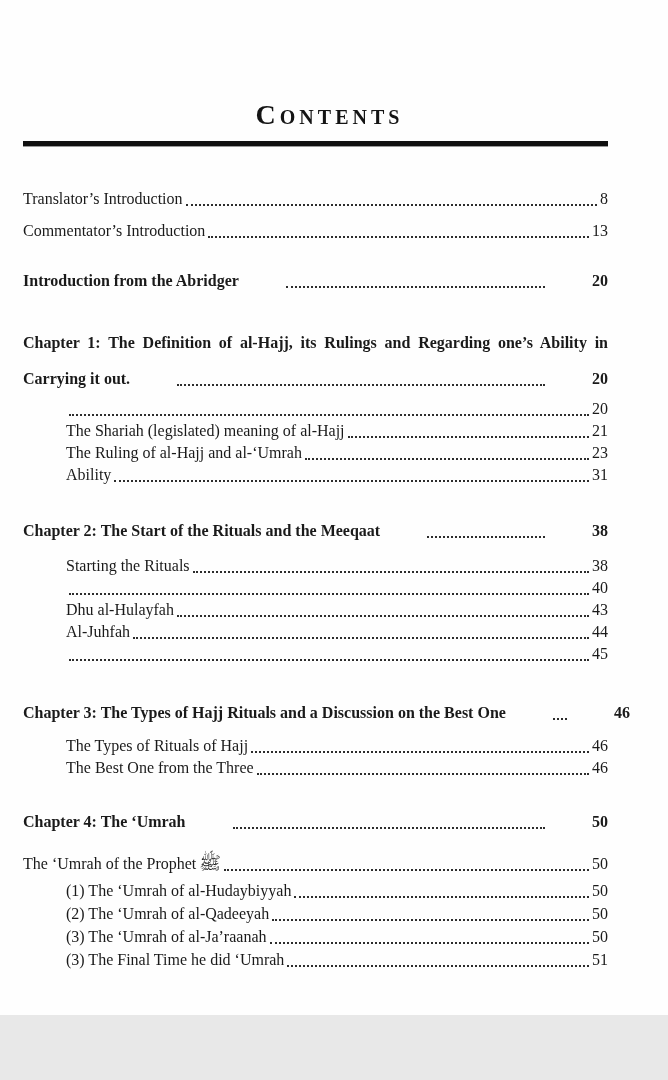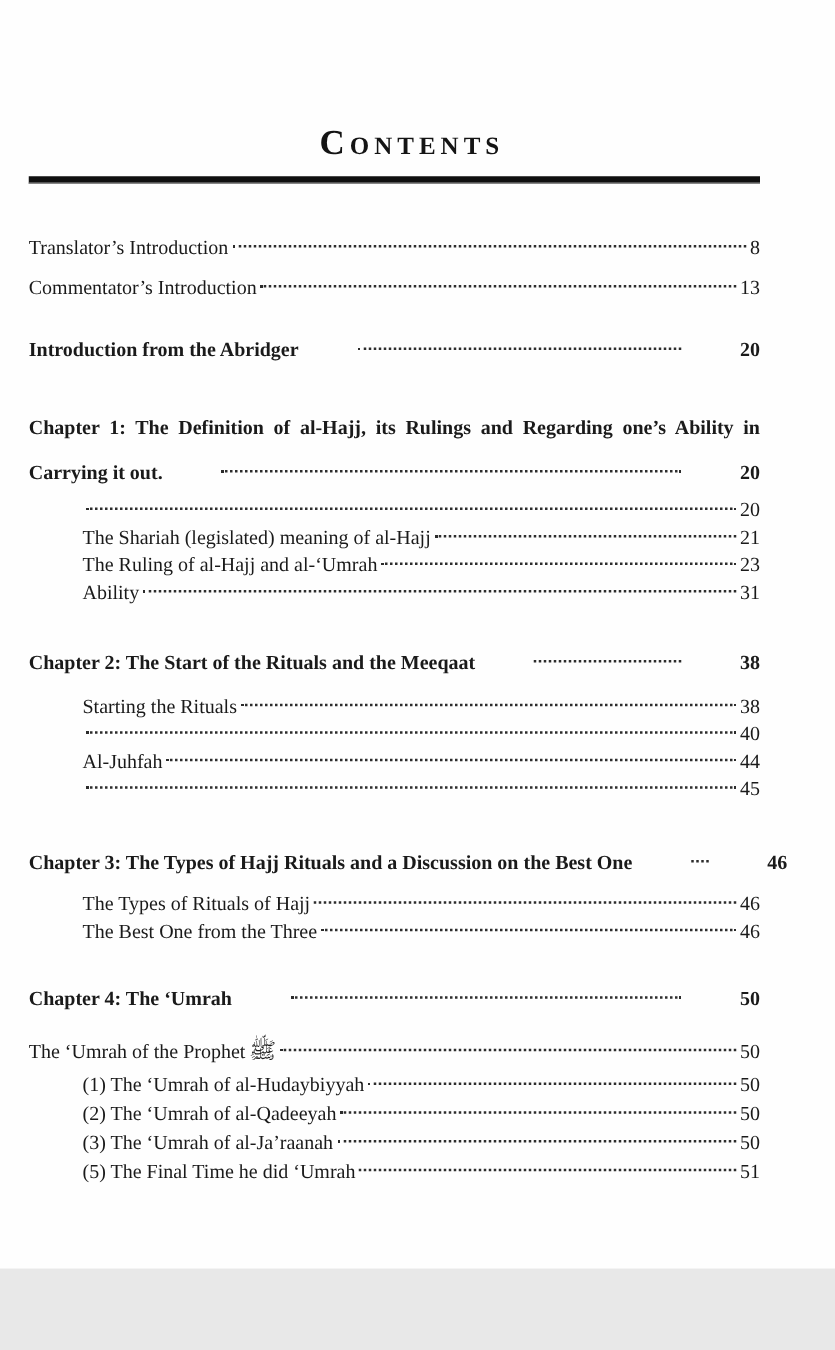--- a/index.html
+++ b/index.html
@@ -26,21 +26,21 @@
   h1.contents-title::first-letter { font-size:28px; }
   .rule {
     margin-top:9px;
     height:5px;
     background:#101010;
     border-bottom:1px solid #9a9a9a;
   }
   .toc { font-size:16px; }
   .row {
     display:flex;
-    align-items:center;
+    align-items:flex-end;
     line-height:22px;
     white-space:nowrap;
   }
   .row .t { flex:0 0 auto; }
   .lead {
     flex:1 1 auto;
     min-width:14px;
     border-bottom:2px dotted #2c2c2c;
     margin:0 3px 4px 3px;
   }
@@ -132,20 +132,25 @@
       <div class="row ind">
         <span class="t">Starting the Rituals</span>
         <span class="lead"></span>
         <span class="p">38</span>
       </div>
       <div class="row ind">
         <span class="lead"></span>
         <span class="p">40</span>
       </div>
       <div class="row ind">
+        <span class="t">Dhu al-Hulayfah</span>
+        <span class="lead"></span>
+        <span class="p">43</span>
+      </div>
+      <div class="row ind">
         <span class="t">Al-Juhfah</span>
         <span class="lead"></span>
         <span class="p">44</span>
       </div>
       <div class="row ind">
         <span class="lead"></span>
         <span class="p">45</span>
       </div>
     </div>
 
@@ -190,21 +195,21 @@
         <span class="t">(2) The ‘Umrah of al-Qadeeyah</span>
         <span class="lead"></span>
         <span class="p">50</span>
       </div>
       <div class="row ind" style="line-height:23px">
         <span class="t">(3) The ‘Umrah of al-Ja’raanah</span>
         <span class="lead"></span>
         <span class="p">50</span>
       </div>
       <div class="row ind" style="line-height:23px">
-        <span class="t">(5) The Final Time he did ‘Umrah</span>
+        <span class="t">(3) The Final Time he did ‘Umrah</span>
         <span class="lead"></span>
         <span class="p">51</span>
       </div>
     </div>
 
   </div>
 
   <div class="footer-num">5</div>
 
 </div>

